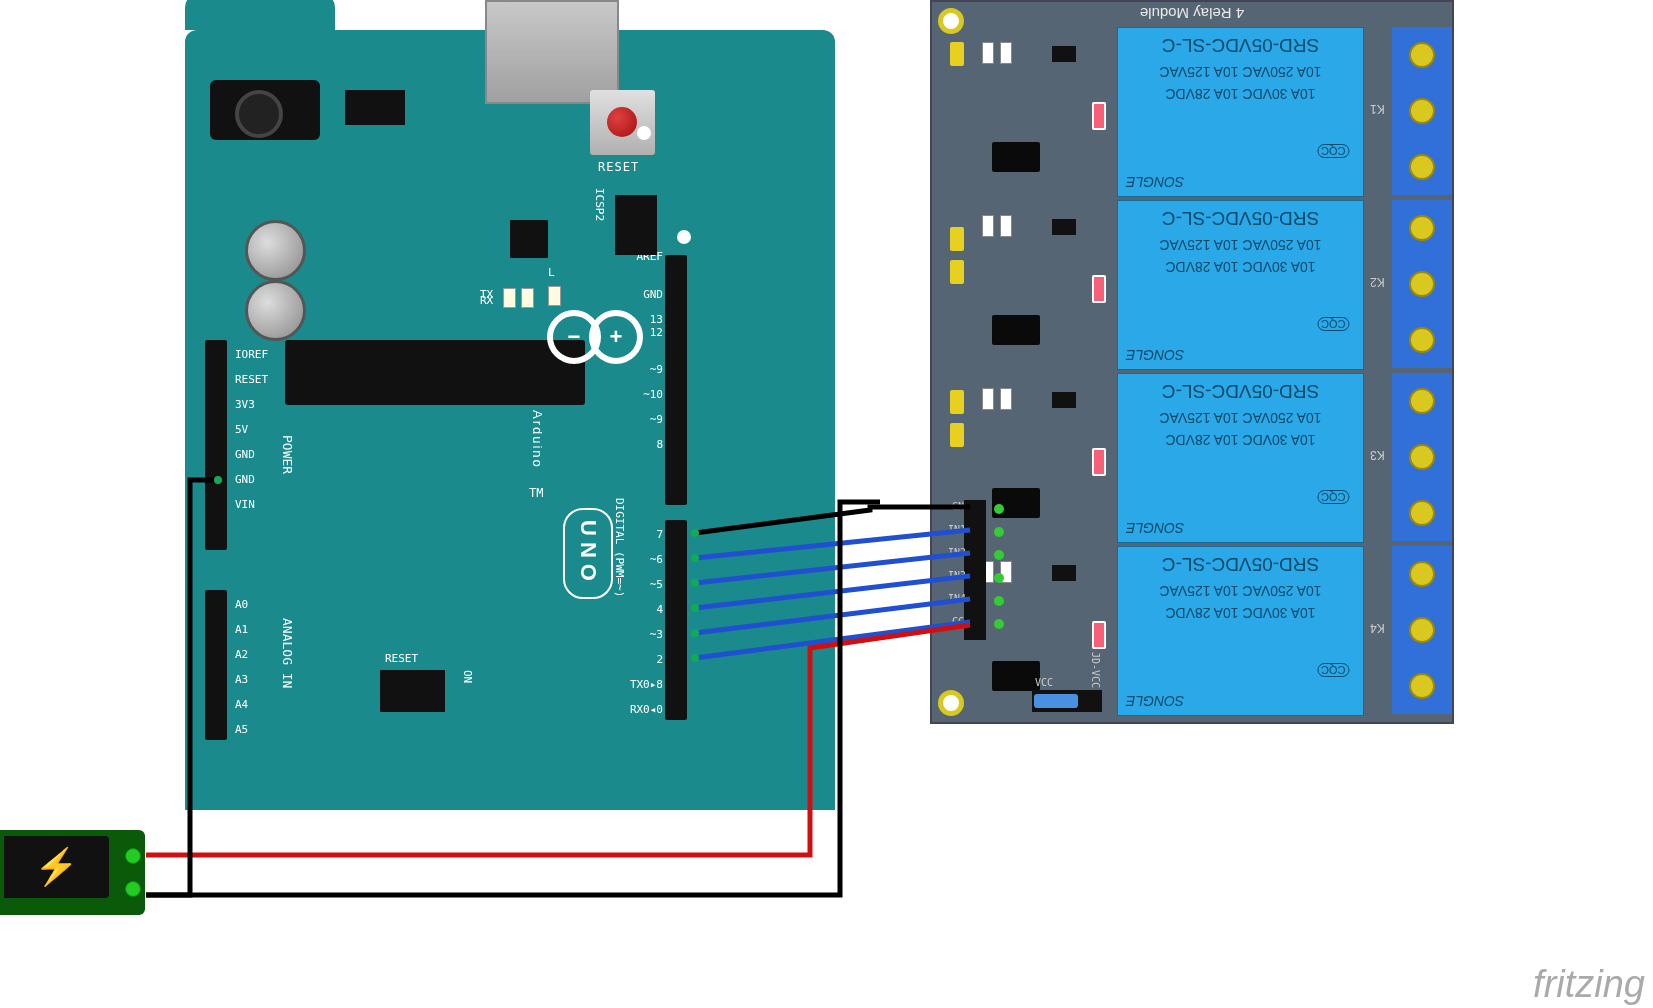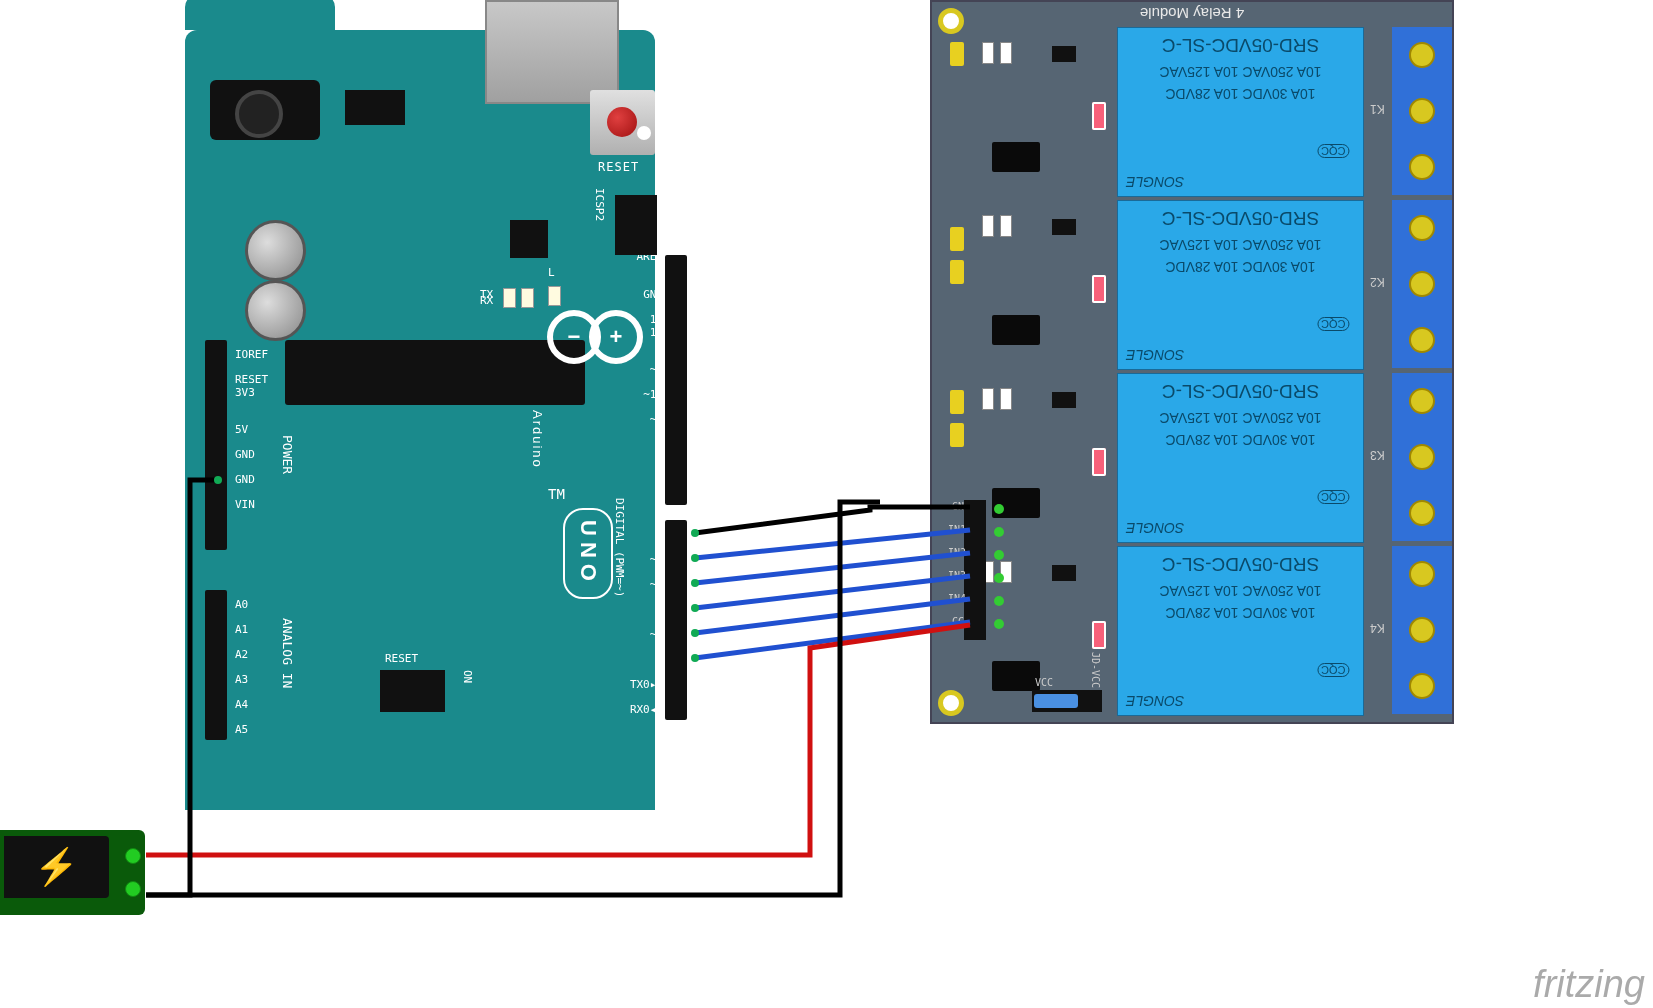--- a/index.html
+++ b/index.html
@@ -16,21 +16,21 @@
     position: relative;
     width: 100%;
     height: 100%;
   }
   
   
   .arduino {
     position: absolute;
     left: 185px;
     top: 30px;
-    width: 470px;
+    width: 650px;
     height: 780px;
     background: #1a8a8c;
     border-radius: 12px 12px 0 0;
   }
   .arduino:before {
     content:"";
     position: absolute;
     left: 0;
     top: -35px;
     width: 150px;
@@ -438,21 +438,21 @@
     <div class="reset-btn"></div>
     <div class="reset-label">RESET</div>
 
     <div class="header-strip hdr-left1"></div>
     <div class="header-strip hdr-left2"></div>
     <div class="header-strip hdr-right1"></div>
     <div class="header-strip hdr-right2"></div>
 
     <div class="pin-label pin-l" style="top:318px">IOREF</div>
     <div class="pin-label pin-l" style="top:343px">RESET</div>
-    <div class="pin-label pin-l" style="top:356px">3V3</div>
+    <div class="pin-label pin-l" style="top:368px">3V3</div>
     <div class="pin-label pin-l" style="top:393px">5V</div>
     <div class="pin-label pin-l" style="top:418px">GND</div>
     <div class="pin-label pin-l" style="top:443px">GND</div>
     <div class="pin-label pin-l" style="top:468px">VIN</div>
 
     <div class="pin-label pin-l" style="top:568px">A0</div>
     <div class="pin-label pin-l" style="top:593px">A1</div>
     <div class="pin-label pin-l" style="top:618px">A2</div>
     <div class="pin-label pin-l" style="top:643px">A3</div>
     <div class="pin-label pin-l" style="top:668px">A4</div>
@@ -496,21 +496,21 @@
     <div class="pin-label" style="left:200px;top:622px;">RESET</div>
     <div class="pin-label" style="left:276px;top:640px;writing-mode:vertical-lr">ON</div>
 
     <div class="arduino-logo">
       <div class="logo-circles">
         <div class="logo-c">−</div>
         <div class="logo-c">+</div>
       </div>
     </div>
     <div class="logo-text">Arduino</div>
-    <div class="pin-label" style="left:363px;top:456px;font-size:14px">TM</div>
+    <div class="pin-label" style="left:344px;top:456px;font-size:12px">TM</div>
     <div class="uno-box">
       <div class="uno-text">UNO</div>
     </div>
   </div>
 
   <div class="relay-module">
     <div class="relay-title">4 Relay Module</div>
     <div class="edge-hole" style="left:6px;top:6px"></div>
     <div class="edge-hole" style="left:6px;bottom:6px"></div>
 

